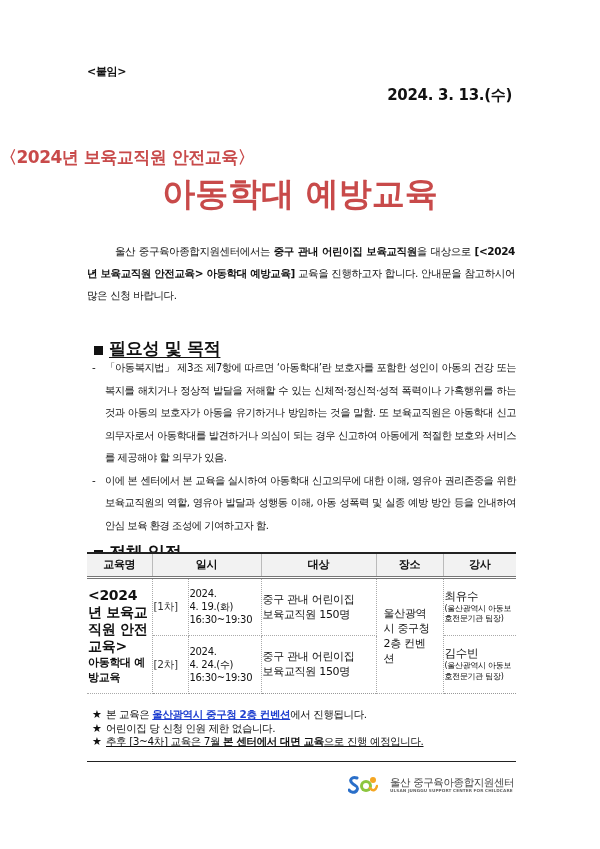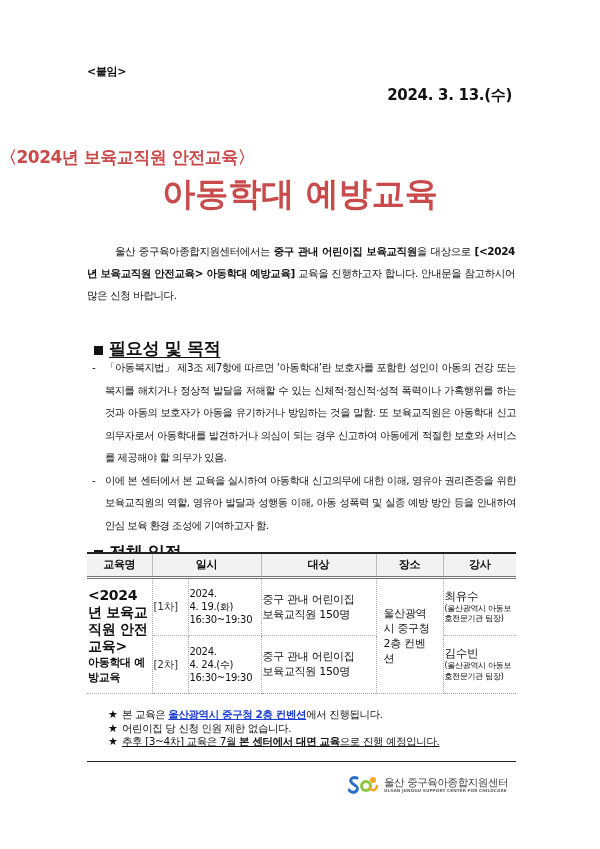--- a/index.html
+++ b/index.html
@@ -62,32 +62,32 @@
   }
   table.sched tr td:first-child { border-left: none; }
   table.sched tr td:last-child { border-right: none; }
   table.sched tr:last-child td { border-bottom: 1px dotted #999; }
   .course-small { font-size: 14px; font-weight: bold; line-height: 17px; }
   .course-big { font-size: 11px; font-weight: bold; line-height: 15px; }
   .round { color: #333; font-size: 10.5px; }
   .lect-name { font-size: 11.5px; line-height: 15px; }
   .lect-aff { font-size: 8px; line-height: 10.5px; }
 
-  .notes { position: absolute; left: 92px; top: 708px; font-size: 10.5px; line-height: 13.5px; letter-spacing: -0.4px; margin-left: 16px; }
+  .notes { position: absolute; left: 92px; top: 708px; font-size: 10.5px; line-height: 13.5px; letter-spacing: -0.4px; }
   .note { white-space: nowrap; }
   .note .star { display: inline-block; width: 14px; font-size: 11px; }
   .note .loc { color: #1f3fd0; font-weight: bold; text-decoration: underline; }
   .note.underlined .body { text-decoration: underline; }
   .note b { font-weight: bold; }
 
   .hr { position: absolute; left: 87px; top: 761px; width: 429px; height: 0; border-top: 1.5px solid #222; }
 
   .logo { position: absolute; left: 348px; top: 774px; display: flex; align-items: center; }
   .logo svg { display: block; }
-  .logo .names { margin-left: 6px; }
+  .logo .names { margin-left: 12px; }
   .logo .ko { font-size: 10.5px; color: #444; letter-spacing: -0.4px; line-height: 12px; }
   .logo .en { font-size: 4.2px; color: #666; letter-spacing: 0.1px; font-weight: bold; line-height: 6px; }
 </style>
 </head>
 <body>
 
 <div class="page">
 
   <div class="attach">&lt;붙임&gt;</div>
   <div class="date">2024. 3. 13.(수)</div>

